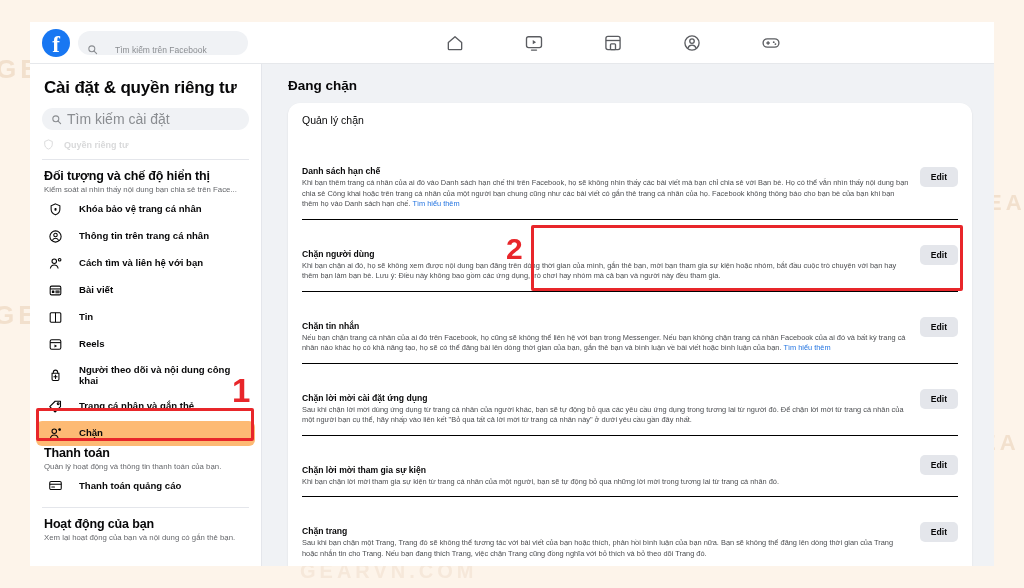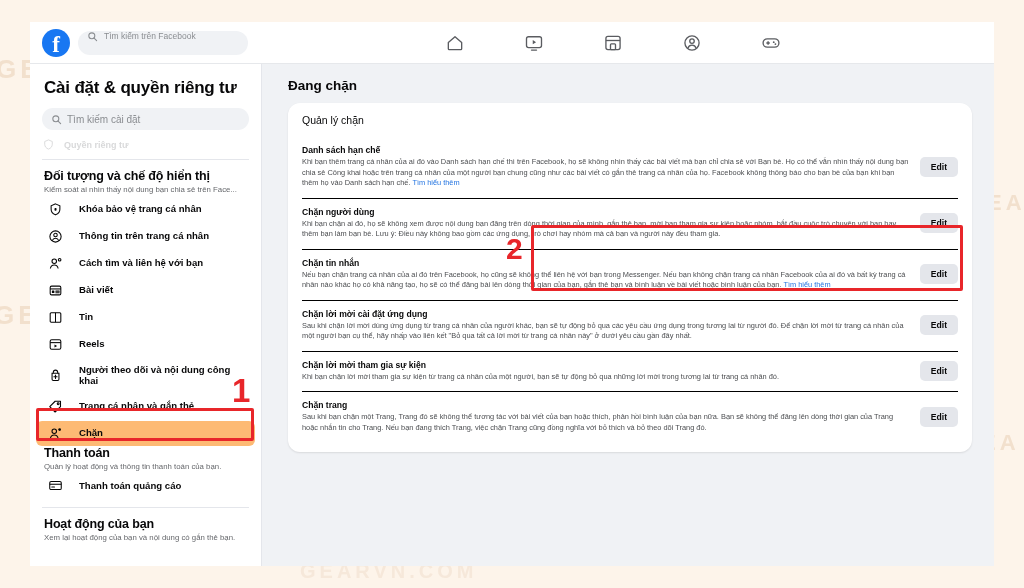--- a/index.html
+++ b/index.html
@@ -39,21 +39,21 @@
   }
   .fb-logo {
     margin-left: 12px; width: 28px; height: 28px; border-radius: 50%;
     background: #1877f2; color:#fff; display:flex; align-items:center;
     justify-content:center; font-family:"Liberation Serif", serif;
     font-weight:700; font-size:23px; line-height:1; flex: none;
   }
   .fb-logo span { transform: translateY(2px); }
   .searchbox {
     margin-left: 8px; height: 24px; width: 170px; border-radius: 14px;
-    background:#f0f2f5; display:flex; align-items:flex-start; padding: 0 9px; gap:6px;
+    background:#f0f2f5; display:flex; align-items:flex-end; padding: 0 9px; gap:17px;
   }
   .searchbox .ph { font-size: 8.5px; color:#8a8d91; white-space: nowrap; }
   .nav-icons {
     position:absolute; left: 415px; top: 0; height: 42px;
     display:flex; align-items:center; gap: 59px;
   }
   .nav-icons .ni { width: 20px; height: 20px; color:#5a5c60; display:block; }
 
   
   .body { display:flex; height: 502px; }
@@ -64,21 +64,21 @@
     position: relative; padding: 0 0 0 0; overflow:hidden;
   }
   .side-title {
     font-size: 17px; font-weight: 700; color:#080809;
     padding: 14px 0 0 14px; letter-spacing:-0.2px;
   }
   .side-search {
     margin: 10px 12px 0 12px; height: 22px; border-radius: 13px;
     background:#f0f2f5; display:flex; align-items:center; gap:5px; padding:0 9px;
   }
-  .side-search .ph { font-size: 10px; color:#8a8d91; }
+  .side-search .ph { font-size: 14px; color:#8a8d91; }
   .ghost-row {
     height: 17px; margin: 6px 12px 0 12px; display:flex; align-items:center;
     gap:9px; opacity:.25;
   }
   .ghost-row .gi { width:13px; height:13px; color:#65676b;}
   .ghost-row .gt { font-size:9px; color:#65676b; font-weight:600;}
   .hr { height:1px; background:#e4e6eb; margin: 6px 12px 0 12px; }
 
   .sec-head { padding: 9px 14px 0 14px; }
   .sec-head .t { font-size: 12.5px; font-weight:700; color:#080809; letter-spacing:-0.15px;}
@@ -99,21 +99,21 @@
   }
   .main-title { font-size: 13.5px; font-weight:700; color:#080809; margin-bottom: 10px;}
   .card {
     background:#fff; border-radius:12px; padding: 11px 14px 10px 14px;
     box-shadow: 0 1px 2px rgba(0,0,0,.10);
   }
   .card-title { font-size:10.5px; color:#080809; font-weight:400; margin-bottom: 11px;}
   .block { display:flex; align-items:flex-start; gap:10px; padding: 8px 0 9px 0; }
   .block + .block { border-top:1px solid #000000; }
   .block .txt { flex:1; min-width:0; }
-  .block .bt { font-size:8.6px; font-weight:700; color:#080809; margin-bottom:2px; }
+  .block .bt { font-size:8.6px; font-weight:700; color:#080809; margin-bottom:2px;margin-top:21px; }
   .block .bd { font-size:7.4px; color:#4b4d50; line-height:1.42; }
   .block .bd a { color:#2374e1; text-decoration:none; }
   .edit-btn {
     flex:none; align-self:center; background:#e4e6eb; border:none; border-radius:5px;
     font-family:"Liberation Sans", sans-serif; font-size:8.6px; font-weight:700;
     color:#080809; padding: 5px 11px; cursor:pointer;
   }
 
   
   .anno-box {

